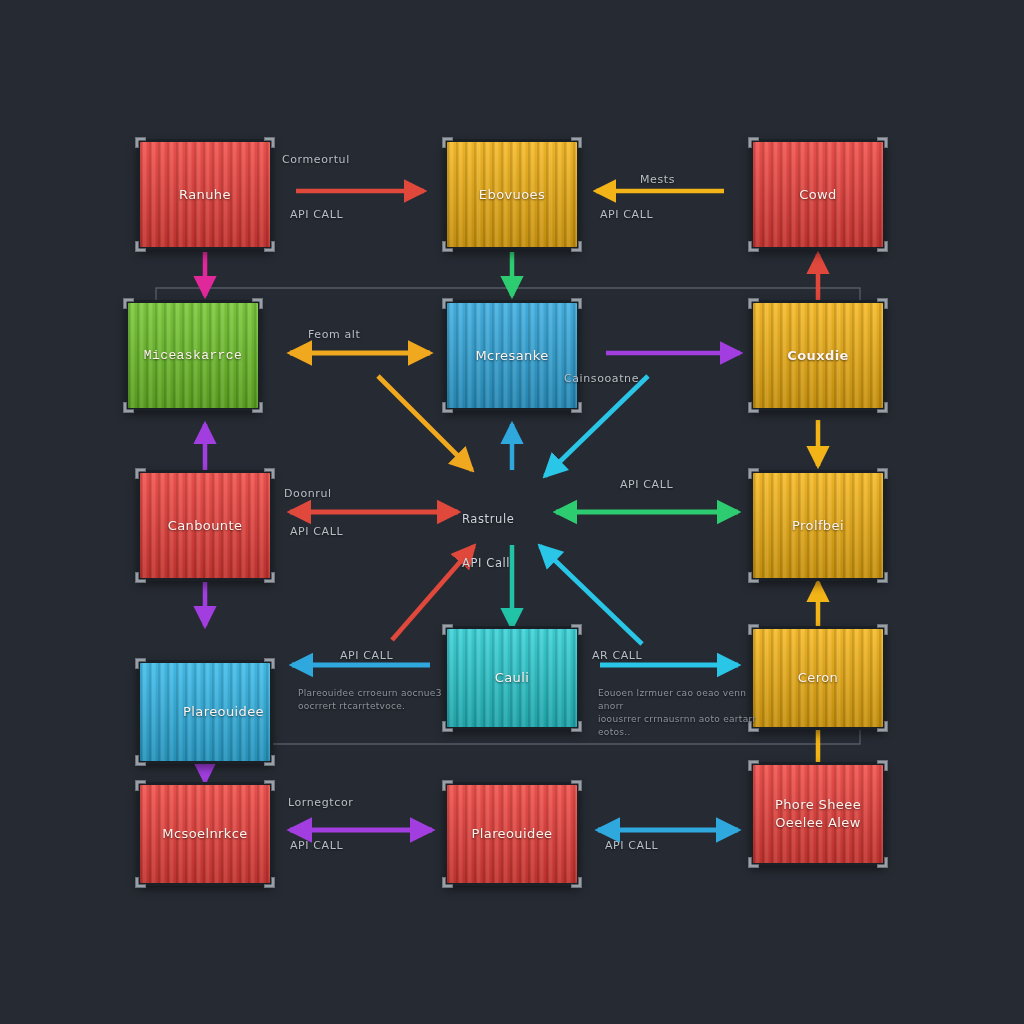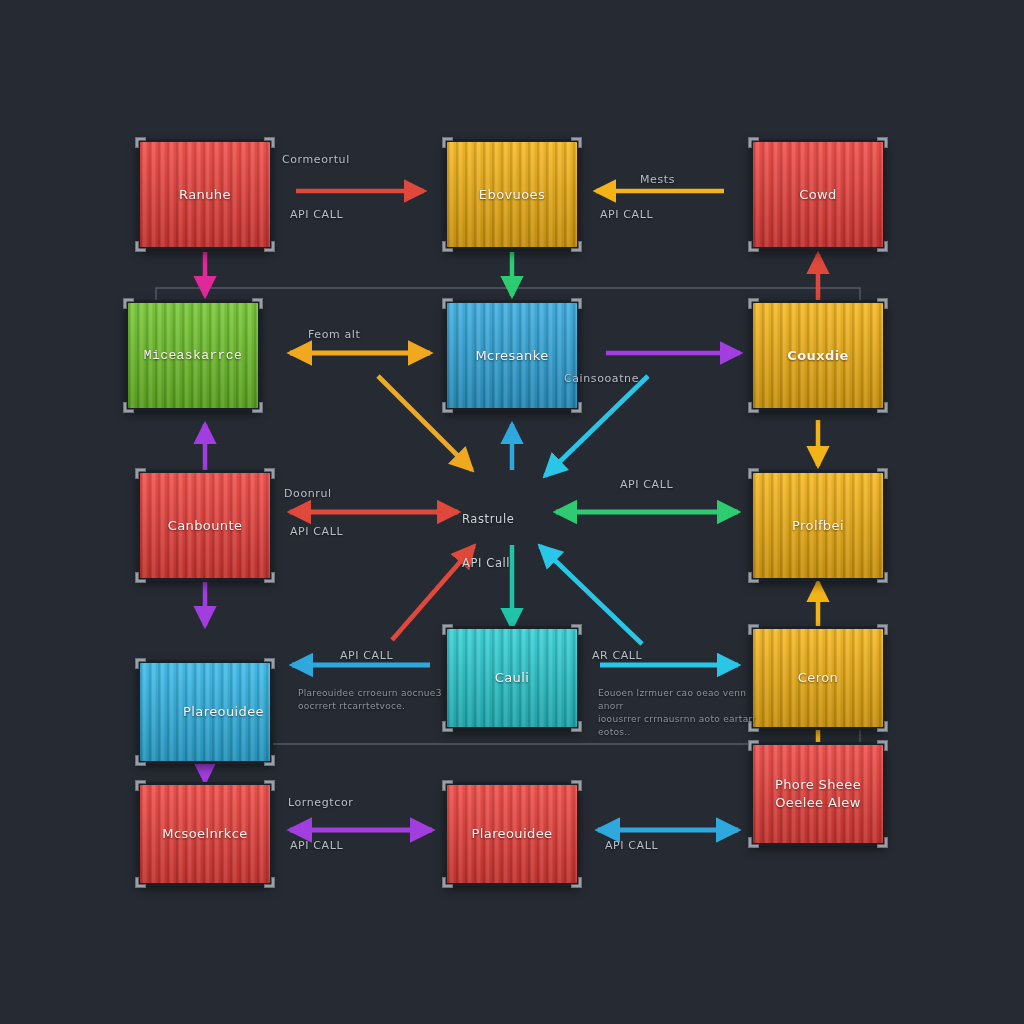--- a/index.html
+++ b/index.html
@@ -293,21 +293,21 @@
     <span class="fill" style="background: rgb(239, 63, 58);"></span>
       <span class="ribs"></span>
       <span class="shade"></span>
     <i class="c tl"></i>
       <i class="c tr"></i>
       <i class="c bl"></i>
       <i class="c br"></i>
     <span class="label">Plareouidee</span>
   </div>
 
-  <div class="node" style="left:750px;top:742px;width:136px;height:104px;">
+  <div class="node" style="left:750px;top:762px;width:136px;height:104px;">
     <span class="fill" style="background: rgb(239, 63, 58);"></span>
       <span class="ribs"></span>
       <span class="shade"></span>
     <i class="c tl"></i>
       <i class="c tr"></i>
       <i class="c bl"></i>
       <i class="c br"></i>
     <span class="label">Phore Sheee
 Oeelee Alew</span>
   </div>

